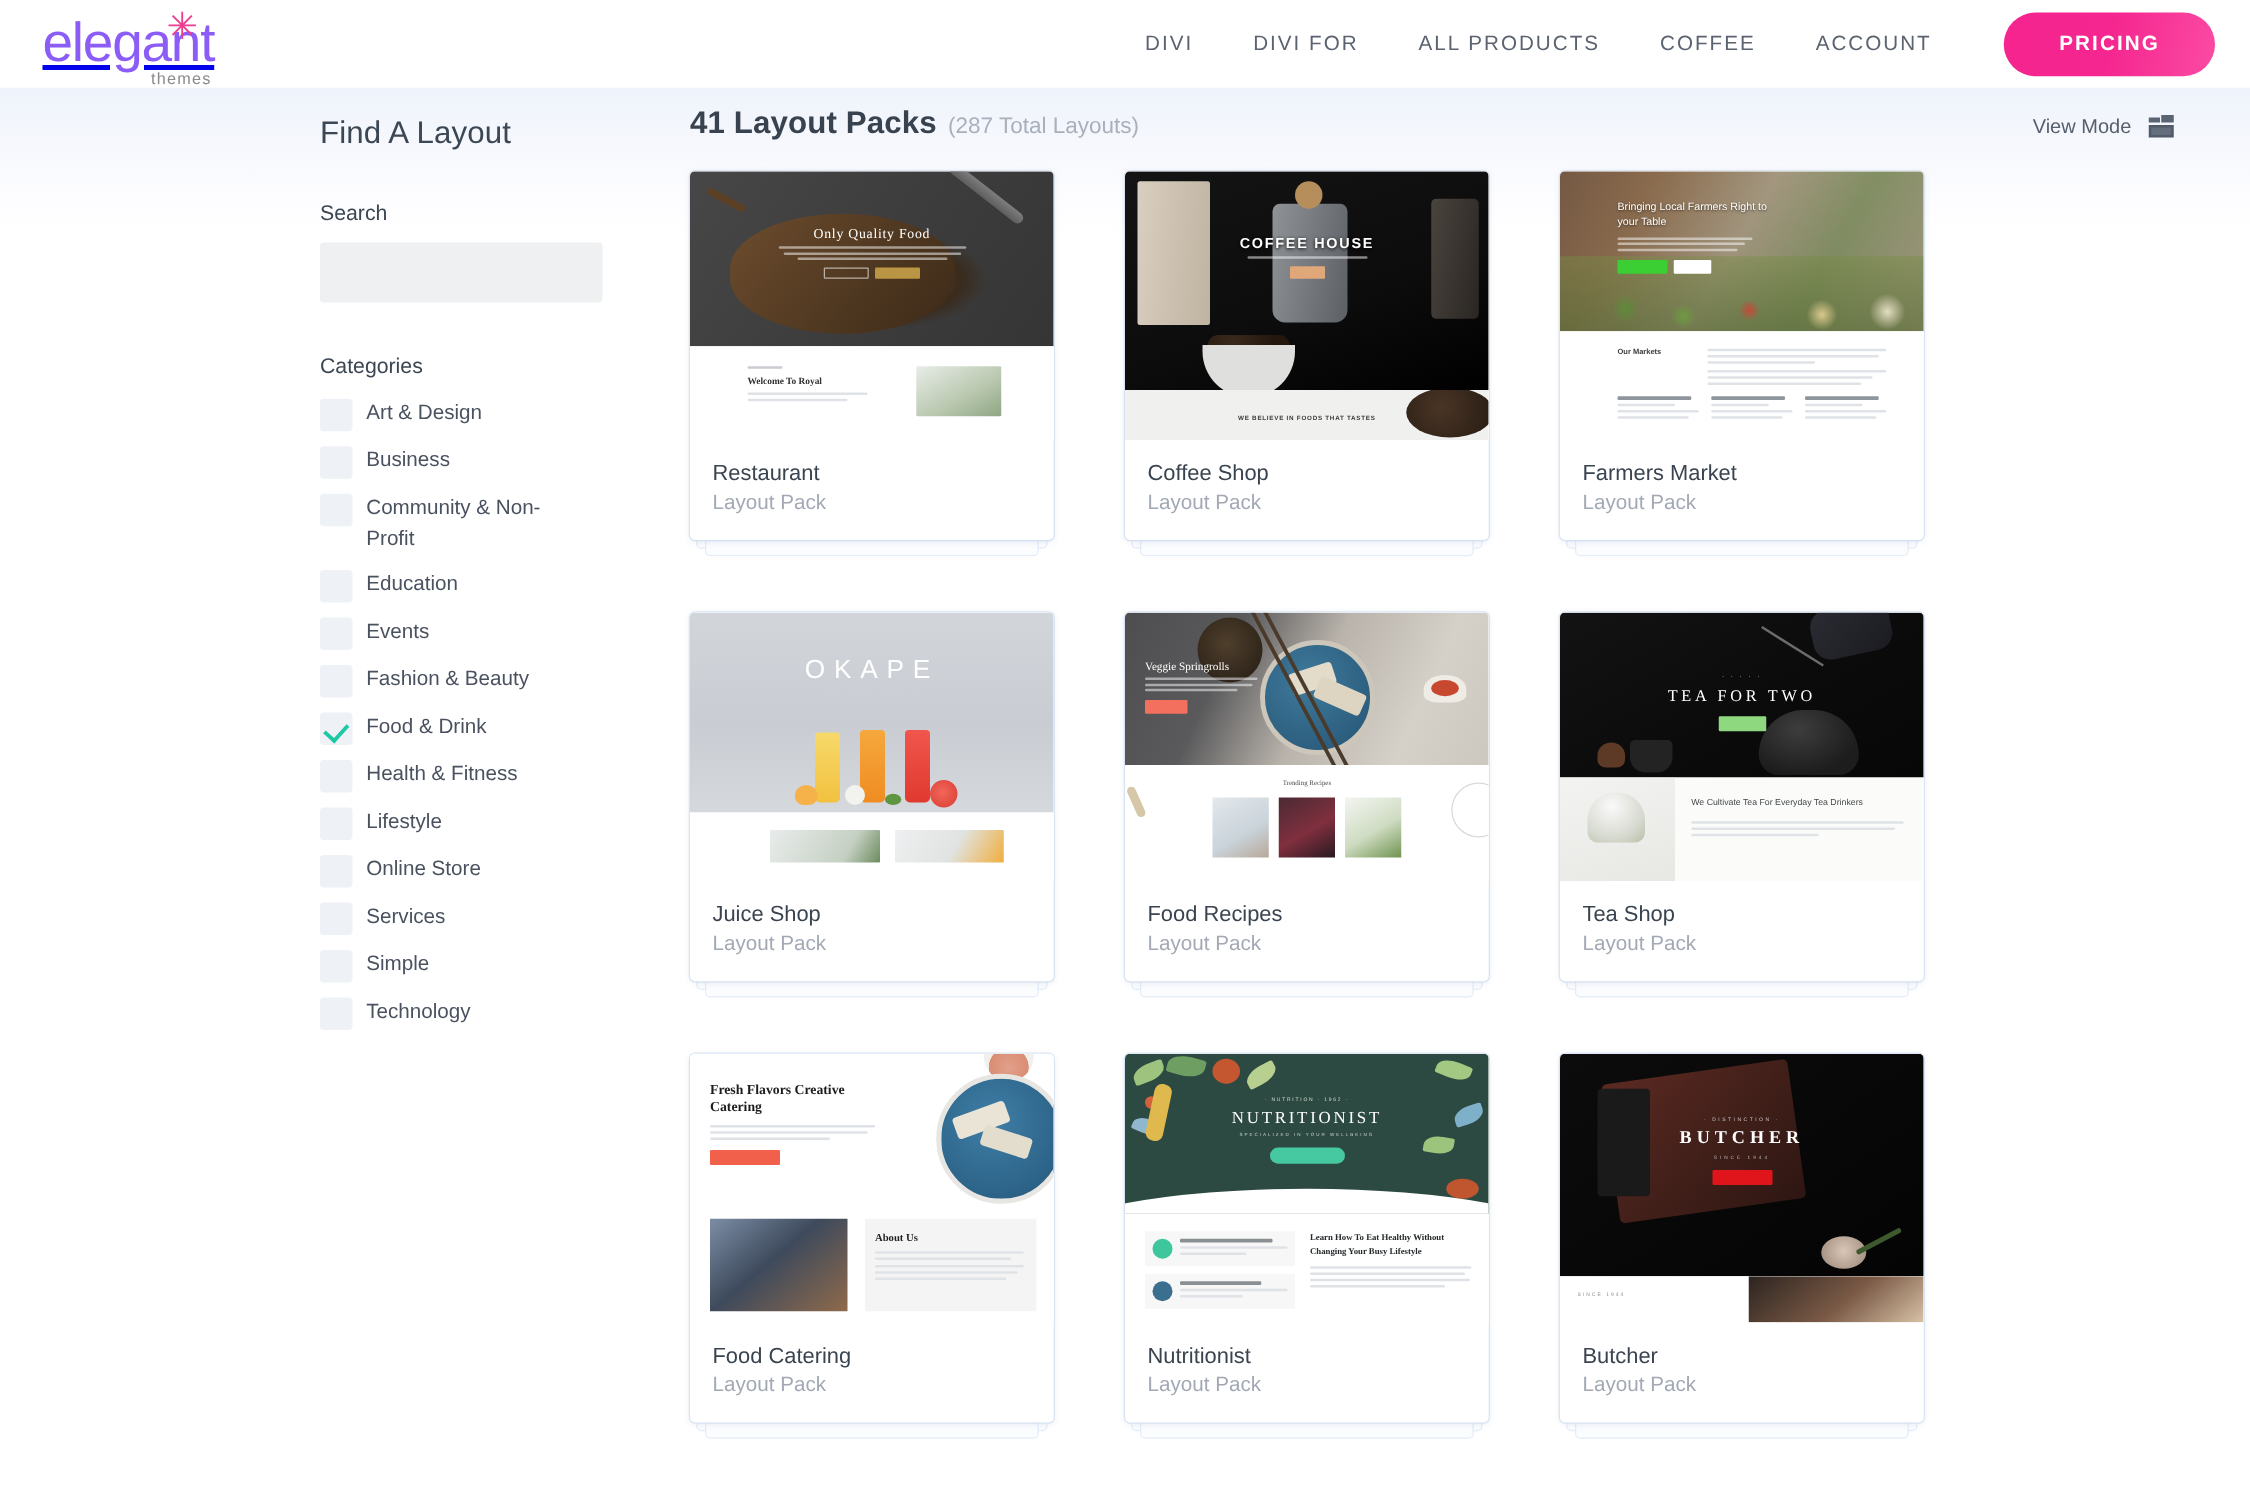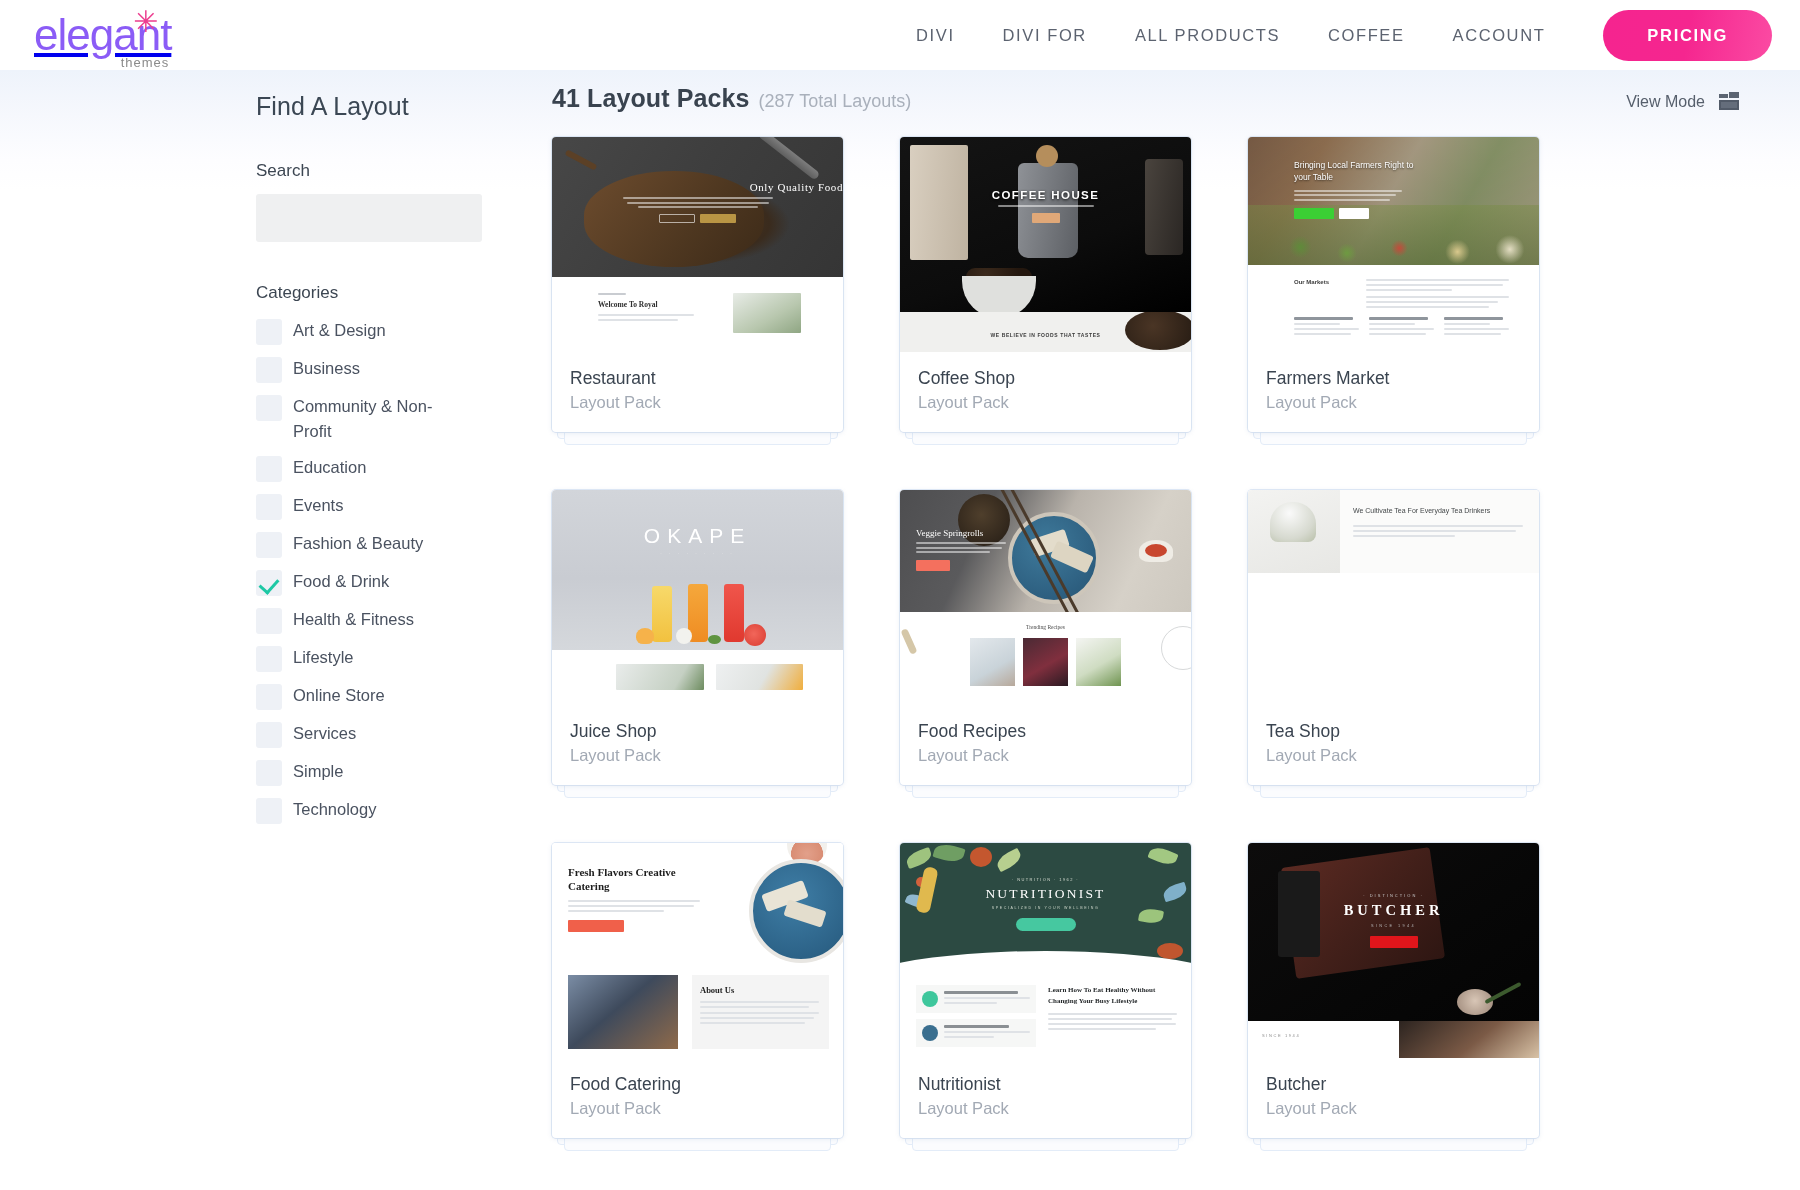--- a/index.html
+++ b/index.html
@@ -535,21 +535,21 @@
       <div class="grid">
 
         <div class="card-wrap">
           <div class="card">
             <div class="thumb">
               <div class="thumb-hero bg-restaurant">
                 <div class="knife"></div>
                 <div style="position:absolute;left:32px;top:34px;width:180px;height:96px;border-radius:50%/46%;background:linear-gradient(130deg,#6d4c2e,#4e3720 60%,#3c2a18);"></div>
                 <div style="position:absolute;left:12px;top:20px;width:34px;height:6px;background:#5b4026;border-radius:4px;transform:rotate(28deg);"></div>
                 <div class="hero-txt" style="top:44px;">
-                  <div class="hero-title" style="font-family:'Liberation Serif',serif;font-size:11px;text-align:right;">Only Quality Food</div>
+                  <div class="hero-title" style="font-family:'Liberation Serif',serif;font-size:11px;">Only Quality Food</div>
                   <div class="hero-lines" style="width:150px;">
                     <div class="hero-line" style="width:150px"></div>
                     <div class="hero-line" style="width:142px"></div>
                     <div class="hero-line" style="width:120px"></div>
                   </div>
                   <div class="hero-btns">
                     <div class="hero-btn" style="border:1px solid rgba(255,255,255,.6)"></div>
                     <div class="hero-btn" style="background:#b99544"></div>
                   </div>
                 </div>
@@ -731,20 +731,34 @@
             <div class="card-meta">
               <div class="card-title">Food Recipes</div>
               <div class="card-sub">Layout Pack</div>
             </div>
           </div>
         </div>
 
         <div class="card-wrap">
           <div class="card">
             <div class="thumb">
+              <div class="thumb-hero bg-tea" style="height:132px;">
+                <div class="tea-hand"></div>
+                <div style="position:absolute;right:76px;top:26px;width:58px;height:2px;background:#6c6c6c;transform:rotate(32deg);"></div>
+                <div class="teapot"></div>
+                <div style="position:absolute;left:56px;bottom:4px;width:34px;height:26px;background:#232323;border-radius:4px 4px 12px 12px;"></div>
+                <div style="position:absolute;left:30px;bottom:8px;width:22px;height:20px;background:#5c3a26;border-radius:50% 50% 30% 30%;"></div>
+                <div class="hero-txt" style="top:48px;">
+                  <div style="font-size:5px;letter-spacing:2px;color:#cfcfcf;margin-bottom:5px;">· · · · ·</div>
+                  <div style="font-family:'Liberation Serif',serif;font-size:13px;letter-spacing:3px;color:#fff;">TEA FOR TWO</div>
+                  <div class="hero-btns" style="margin-top:8px;">
+                      <div class="hero-btn" style="background:#8ed97f;width:38px;height:12px;"></div>
+                    </div>
+                </div>
+              </div>
               <div class="thumb-body" style="height:83px;background:#fbfbfa;">
                 <div style="position:absolute;left:0;top:0;bottom:0;width:92px;background:linear-gradient(160deg,#f3f3f1,#e7e7e4);"></div>
                 <div style="position:absolute;left:22px;top:12px;width:46px;height:40px;background:radial-gradient(circle at 42% 28%,#fafafa,#d6d9cf 65%,#b8bfa8);border-radius:22px 22px 8px 8px;"></div>
                 <div style="position:absolute;left:105px;top:16px;right:16px;">
                   <div style="font-size:7px;line-height:1.5;color:#44484a;">We Cultivate Tea For Everyday Tea Drinkers</div>
                   <div class="txtline" style="width:100%;margin-top:8px"></div>
                   <div class="txtline" style="width:96%"></div>
                   <div class="txtline" style="width:60%"></div>
                 </div>
               </div>

